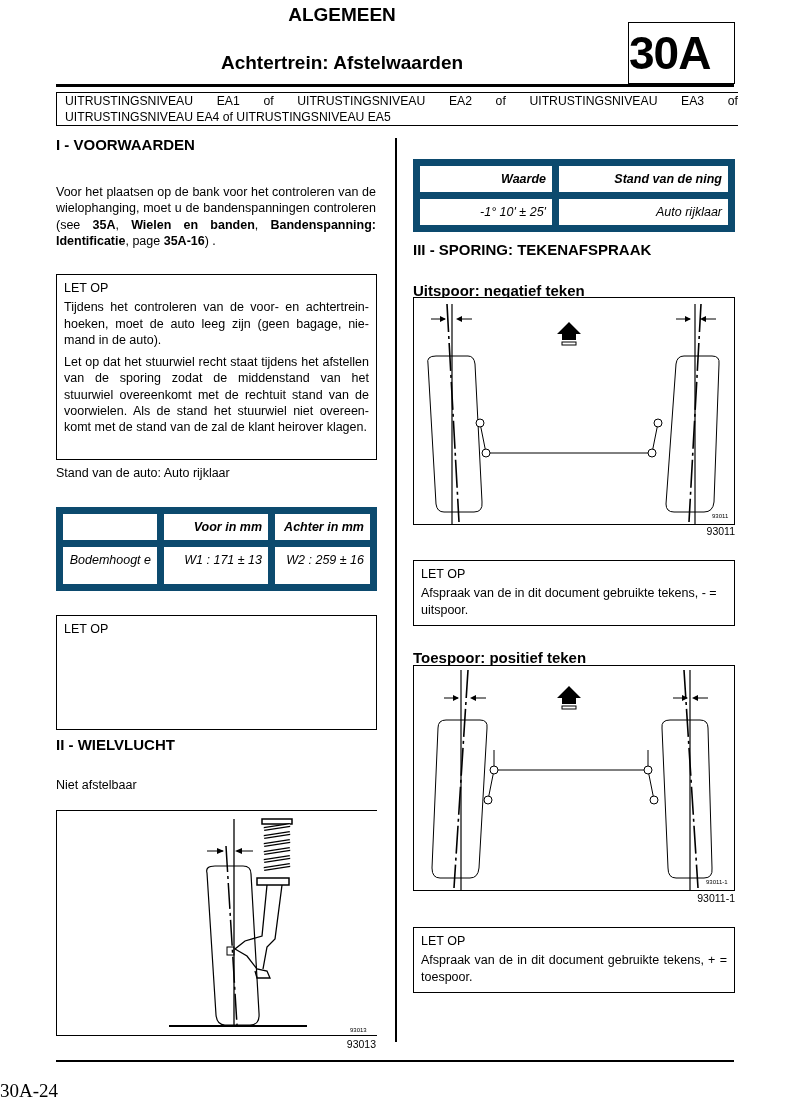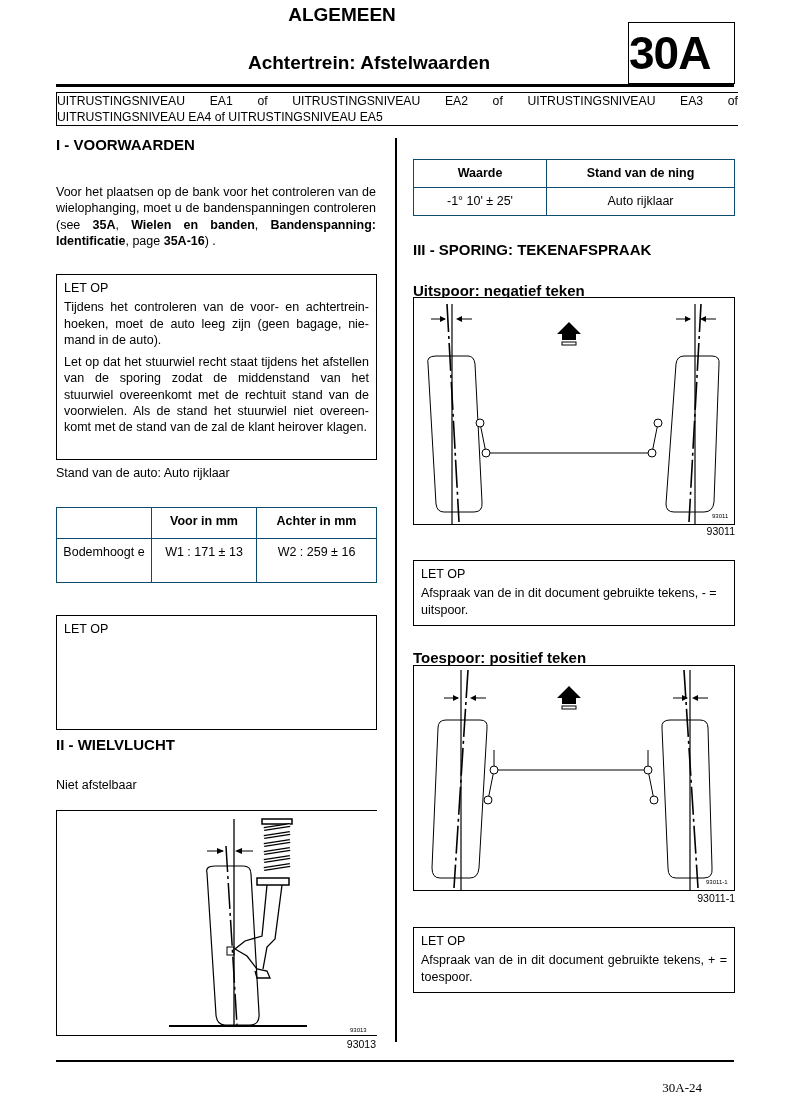--- a/index.html
+++ b/index.html
@@ -1,41 +1,41 @@
 <!DOCTYPE html>
 <html><head>
 <meta charset="utf-8">
 <style>
   html, body { margin:0; padding:0; background:#ffffff; }
   body { width:790px; height:1120px; position:relative; overflow:hidden;
          font-family:"Liberation Sans", sans-serif; color:#000; }
   .abs { position:absolute; }
   .hdr-title { left:0; width:684px; text-align:center; font-weight:bold; }
   #t1 { top:4px; font-size:19px; }
-  #t2 { top:52px; font-size:19px;padding-left:27px; }
+  #t2 { top:52px; font-size:19px; }
   #chapter { left:628px; top:22px; width:105px; height:60px; border:1.5px solid #000;
              font-size:46px; font-weight:bold; text-align:left; line-height:60px; letter-spacing:-1px; }
   #rule-top { left:56px; top:84px; width:678px; height:3px; background:#000; }
   #equip { left:56px; top:92px; width:682px; height:34px; border:1px solid #000; border-right:none;
-           font-size:12.2px; line-height:16px; padding:0 0 0 0; box-sizing:border-box; }
+           font-size:12.2px; line-height:16px; padding:0 0 0 8px; box-sizing:border-box; }
   #equip .l1 { text-align:justify; text-align-last:justify; display:block; height:16px; overflow:hidden; }
   #colsep { left:395px; top:138px; width:2px; height:904px; background:#000; }
   .h-sec { font-weight:bold; font-size:15px; }
   .p { font-size:12.5px; line-height:16.3px; }
   .note { border:1px solid #000; box-sizing:border-box; padding:5px 7px 14px 7px; font-size:12.5px; line-height:16.3px; }
   .note .nt { font-weight:bold; font-weight:normal; margin-bottom:3px; }
   .note p { margin:0 0 6px 0; text-align:justify; }
   .note p:last-child { margin-bottom:0; }
   table.spec { border-collapse:collapse; font-size:12.5px; }
-  table.spec td, table.spec th { border:1px solid #0c4a6e; text-align:center; vertical-align:top; padding:6px 6px; }
+  table.spec td, table.spec th { border:7px solid #0c4a6e; text-align:right; vertical-align:top; padding:6px 6px;font-style:italic; }
   table.spec th { font-weight:bold; }
   .fig { border:1px solid #000; box-sizing:border-box; background:#fff; }
   .figref { font-size:10.5px; text-align:right; }
   #rule-bot { left:56px; top:1060px; width:678px; height:2px; background:#000; }
-  #pageno { left:0; width:702px; top:1080px; text-align:right; font-family:"Liberation Serif", serif; font-size:13px; }
+  #pageno { left:0; width:702px; top:1080px; text-align:left; font-family:"Liberation Serif", serif; font-size:19px; }
   svg text { font-family:"Liberation Sans", sans-serif; }
 </style>
 </head>
 <body>
 
 <div class="abs hdr-title" id="t1">ALGEMEEN</div>
 <div class="abs hdr-title" id="t2">Achtertrein: Afstelwaarden</div>
 <div class="abs" id="chapter">30A</div>
 <div class="abs" id="rule-top"></div>
 

